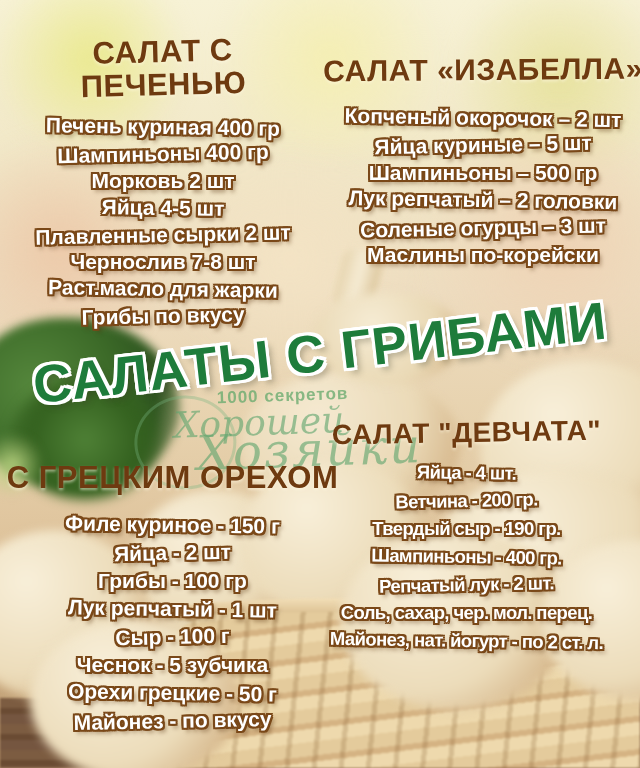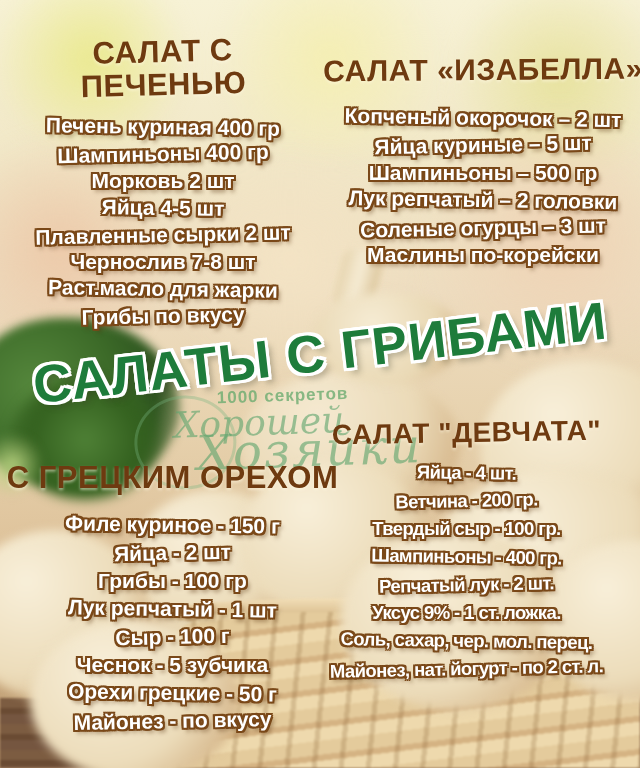--- a/index.html
+++ b/index.html
@@ -164,21 +164,20 @@
     <div class="ing">Сыр - 100 г</div>
     <div class="ing">Чеснок - 5 зубчика</div>
     <div class="ing">Орехи грецкие - 50 г</div>
     <div class="ing">Майонез - по вкусу</div>
   </section>
 
   <section class="recipe r4">
     <h2>САЛАТ "ДЕВЧАТА"</h2>
     <div class="ing">Яйца - 4 шт.</div>
     <div class="ing">Ветчина - 200 гр.</div>
-    <div class="ing">Твердый сыр - 100 гр.</div>
+    <div class="ing">Твердый сыр - 190 гр.</div>
     <div class="ing">Шампиньоны - 400 гр.</div>
     <div class="ing">Репчатый лук - 2 шт.</div>
-    <div class="ing">Уксус 9% - 1 ст. ложка.</div>
     <div class="ing">Соль, сахар, чер. мол. перец.</div>
     <div class="ing">Майонез, нат. йогурт - по 2 ст. л.</div>
   </section>
 
 </div>
 
 </body></html>

